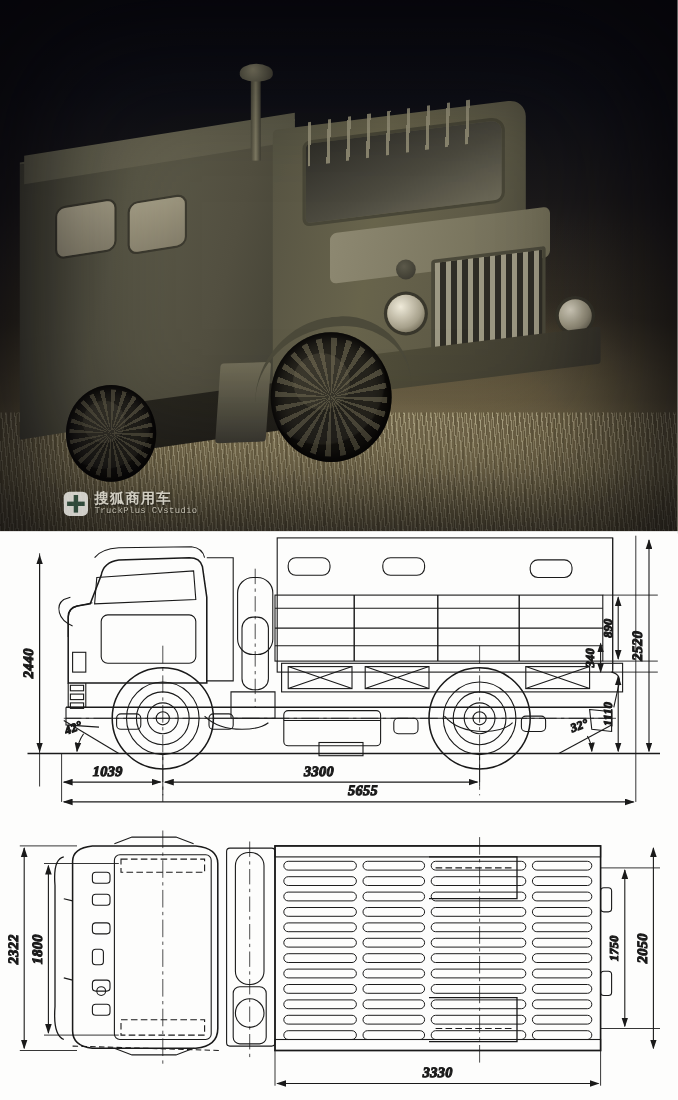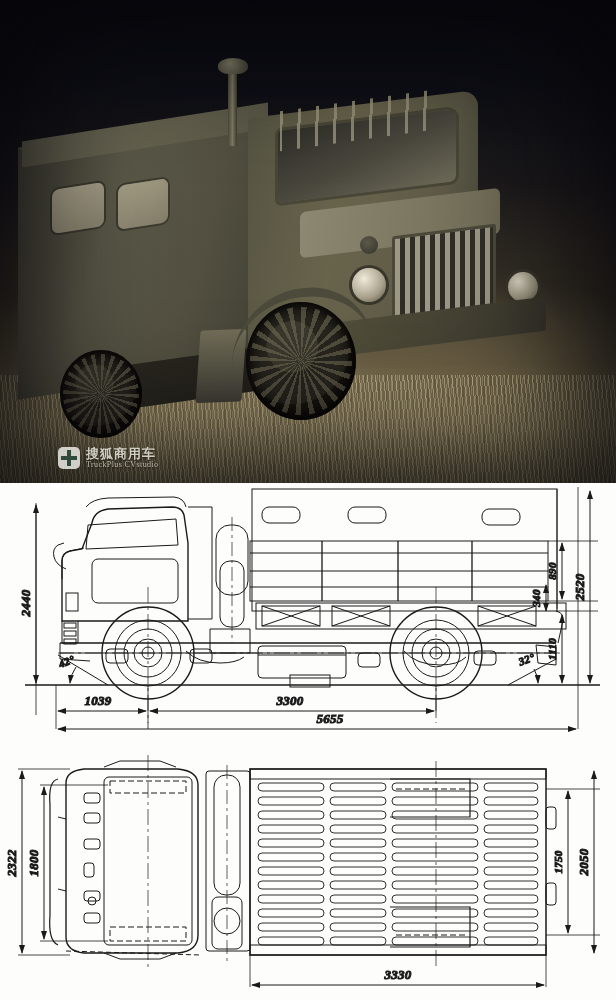--- a/index.html
+++ b/index.html
@@ -80,21 +80,21 @@
        background:linear-gradient(180deg,#6f6d5c,#43423a);transform:skewY(-6deg) rotate(4deg);border-radius:3px;}
 
   
   .wm{position:absolute;left:10px;bottom:14px;display:flex;gap:6px;opacity:.82;padding-left:48px;}
   .wm-badge{width:22px;height:22px;border-radius:5px;background:#f2f1ec;position:relative;flex:0 0 auto;}
   .wm-badge:before{content:"";position:absolute;left:9px;top:3px;width:4px;height:16px;background:#2f4f3f;}
   .wm-badge:after{content:"";position:absolute;left:3px;top:9px;width:16px;height:4px;background:#2f4f3f;}
   .wm-txt{line-height:1.05;}
   .wm-cn{font-family:"DejaVu Sans",sans-serif;font-size:13px;font-weight:700;color:#efece1;letter-spacing:1px;
        text-shadow:0 1px 2px rgba(0,0,0,.8);}
-  .wm-en{font-family:Liberation Serif, serif;font-size:8px;color:#d9d5c6;letter-spacing:.4px;
+  .wm-en{font-family:Liberation Mono, monospace;font-size:8px;color:#d9d5c6;letter-spacing:.4px;
        text-shadow:0 1px 2px rgba(0,0,0,.8);}
 
   
   .blue{position:absolute;left:0;top:483px;width:616px;height:517px;background:#fdfdfc;}
   .bsvg{position:absolute;left:0;top:0;}
   .dimtxt{font-family:"Liberation Serif",serif;font-style:italic;font-weight:700;
        font-size:13px;fill:#1a1a1a;letter-spacing:.3px;}
   .dimtxt.sm{font-size:11px;}
   .sep{position:absolute;left:0;top:483px;width:616px;height:2px;background:#9a9a95;}
 </style>

